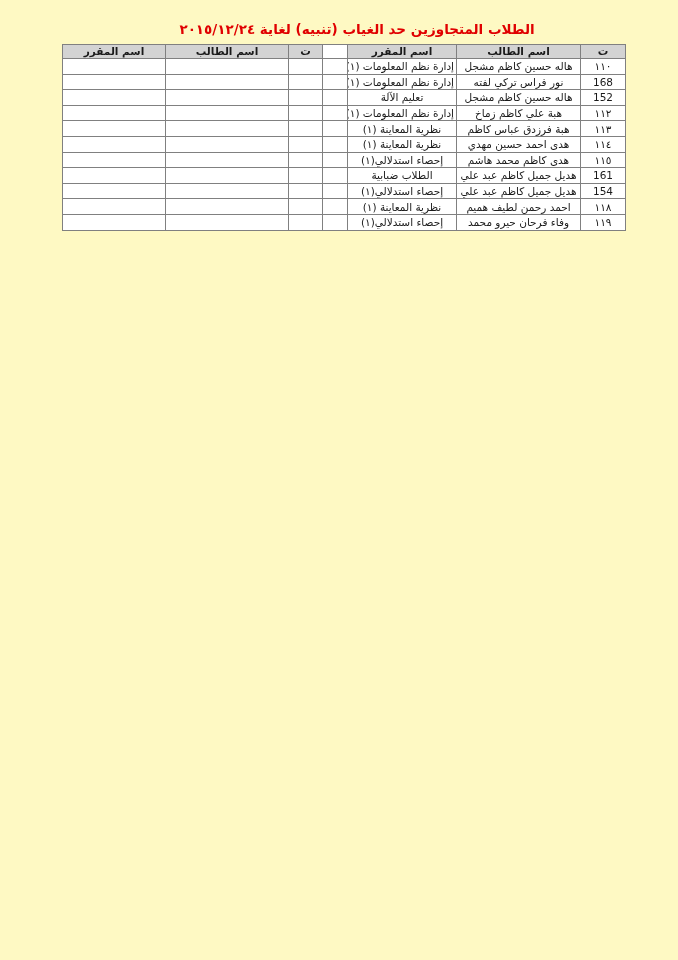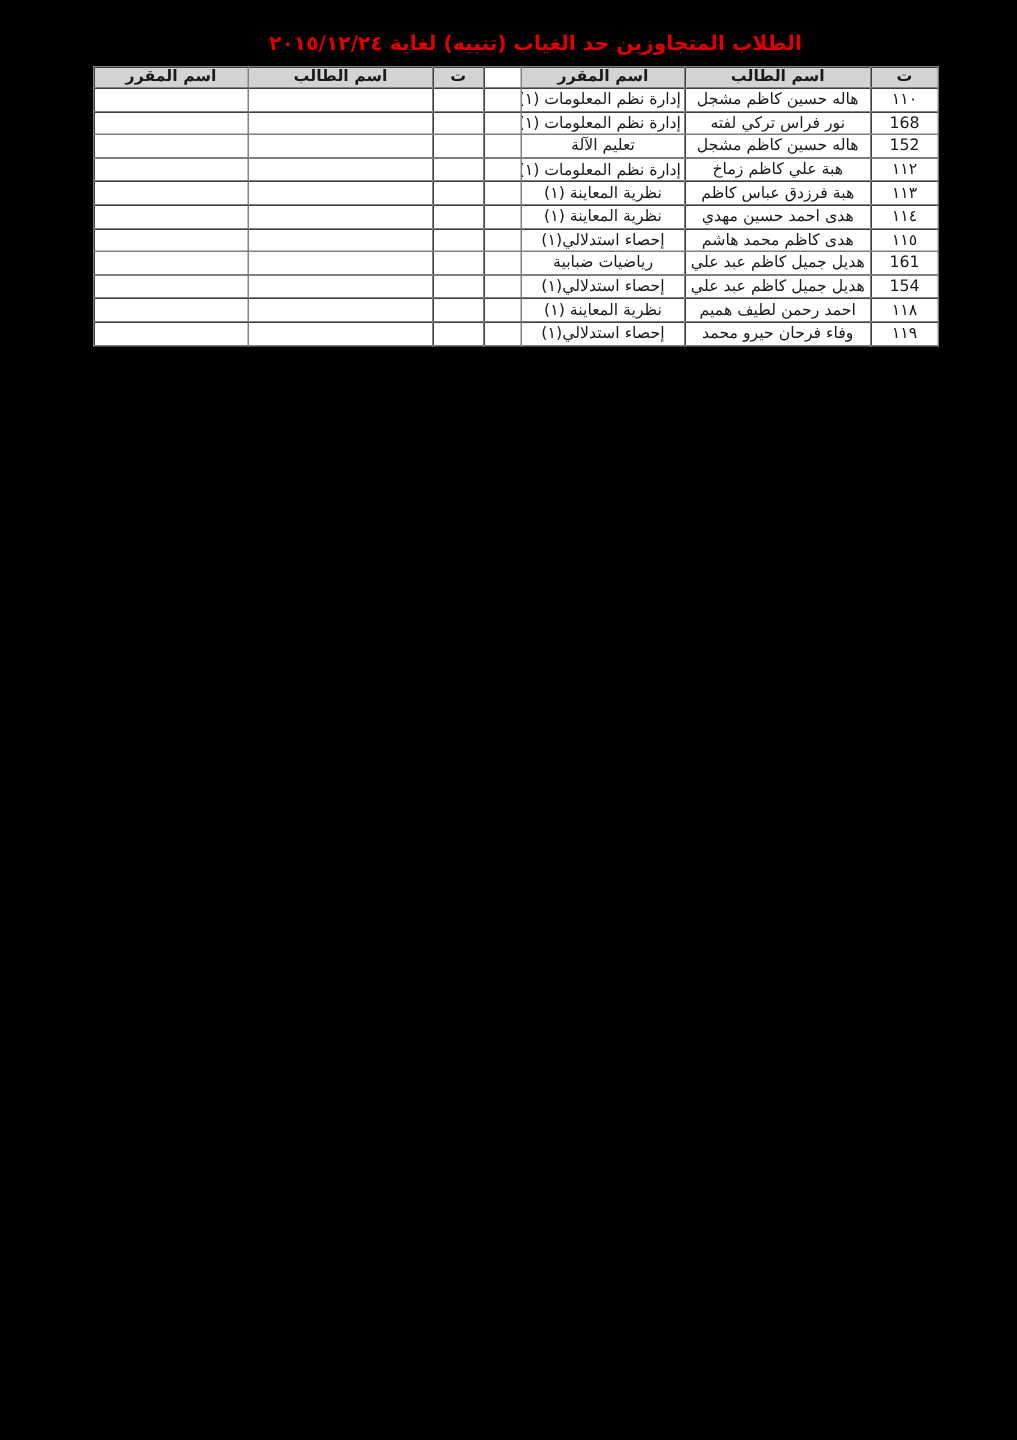--- a/index.html
+++ b/index.html
@@ -4,21 +4,21 @@
 <style>
   html, body {
     margin: 0;
     padding: 0;
     background: #ffffff;
   }
   .page {
     position: relative;
     width: 678px;
     height: 960px;
-    background: #000000;
+    background: #fef9c3;
     font-family: "DejaVu Sans", sans-serif;
     overflow: hidden;
   }
   .doc-title {
     position: absolute;
     top: 21px;
     left: 47px;
     width: 620px;
     text-align: center;
     direction: rtl;
@@ -157,21 +157,21 @@
       <td>إحصاء استدلالي(١)</td>
       <td></td>
       <td></td>
       <td></td>
       <td></td>
     </tr>
 
     <tr>
       <td>161</td>
       <td>هديل جميل كاظم عبد علي</td>
-      <td>رياضيات ضبابية</td>
+      <td>الطلاب ضبابية</td>
       <td></td>
       <td></td>
       <td></td>
       <td></td>
     </tr>
 
     <tr>
       <td>154</td>
       <td>هديل جميل كاظم عبد علي</td>
       <td>إحصاء استدلالي(١)</td>

